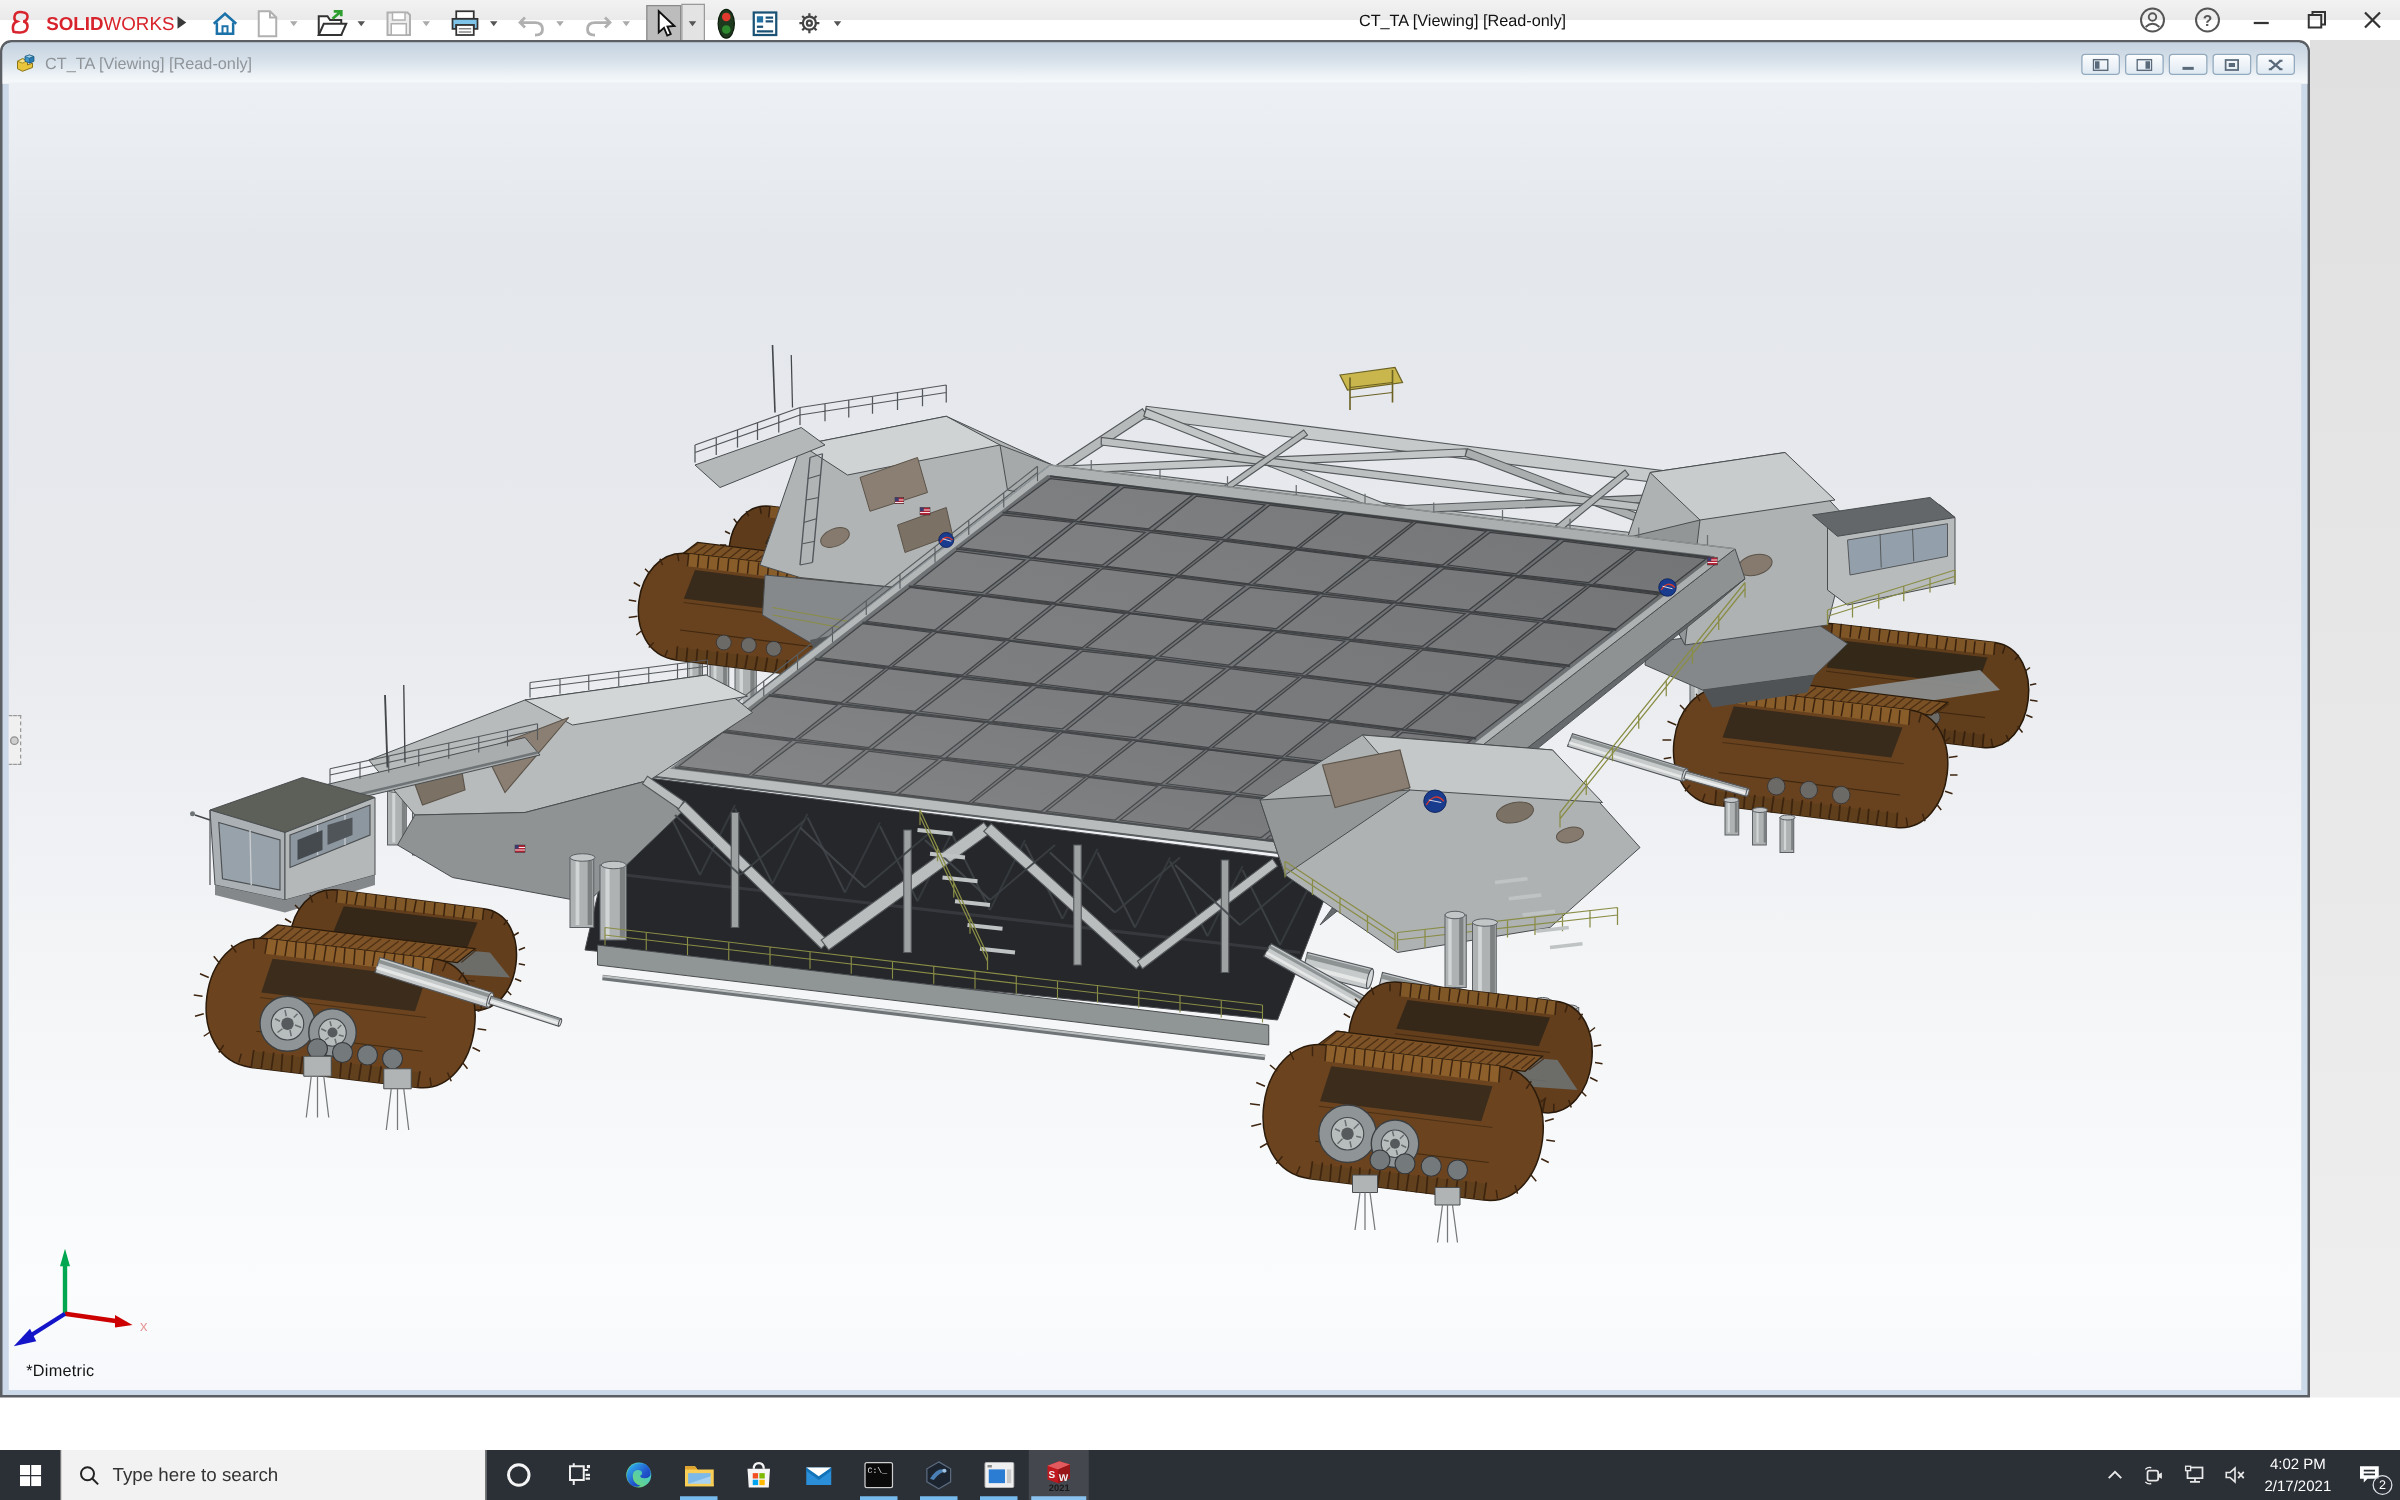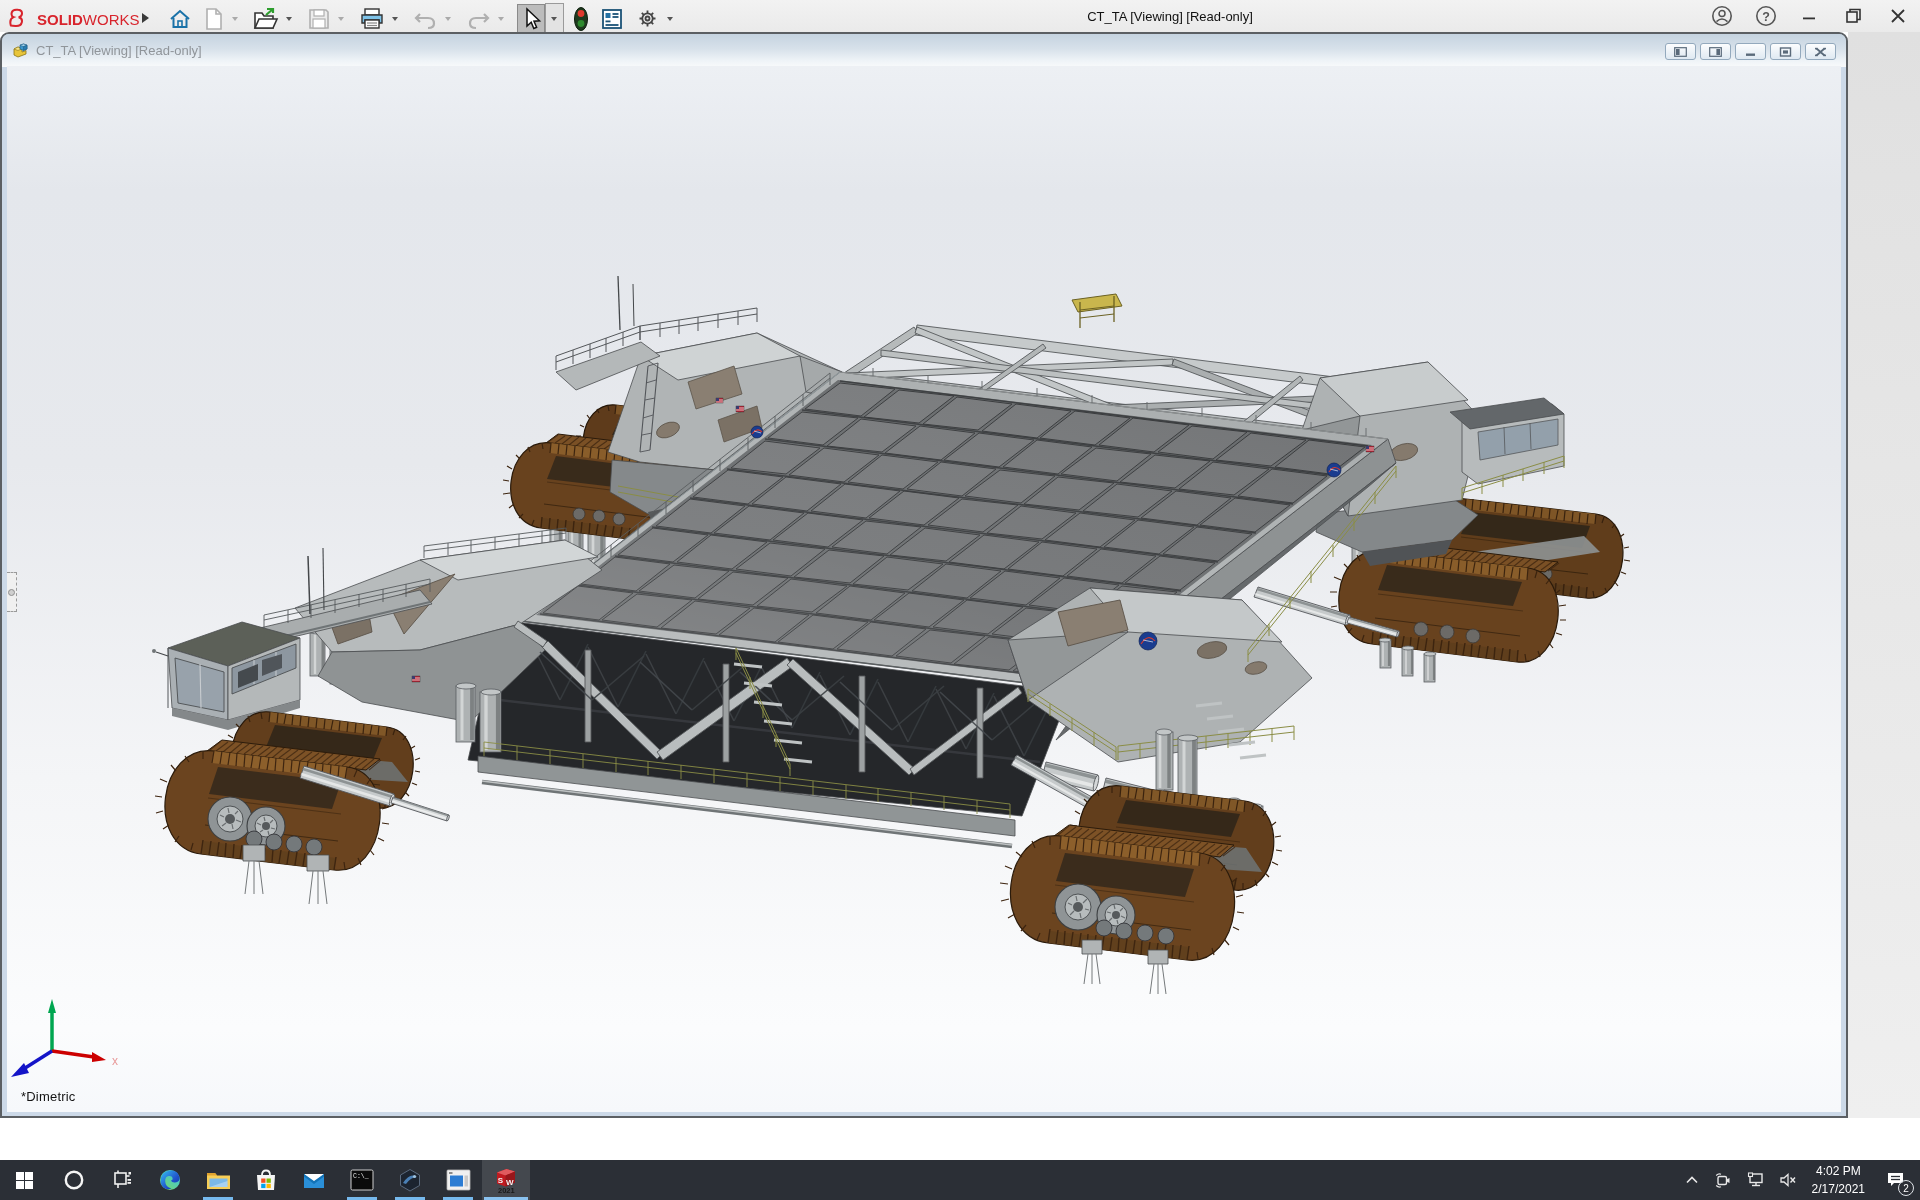--- a/index.html
+++ b/index.html
@@ -1,20 +1,20 @@
 <!DOCTYPE html>
 <html><head>
 <meta charset="utf-8">
 <style>
   * { margin:0; padding:0; box-sizing:border-box; }
   html,body { width:1920px; height:1200px; overflow:hidden; font-family:"Liberation Sans", sans-serif; }
   body { position:relative; background:#fff; }
 
   
-  .appbar { position:absolute; left:0; top:0; width:1920px; height:32px; background:linear-gradient(#f2f2f2,#eaeaea); }
+  .appbar { position:absolute; left:0; top:0; width:1920px; height:16px; background:linear-gradient(#f2f2f2,#eaeaea); }
   .mdi-right { position:absolute; left:1848px; top:32px; width:72px; height:1086px; background:linear-gradient(180deg,#e0e0e0,#efefef); }
   .logo { position:absolute; left:8px; top:8px; display:flex; align-items:center; gap:5px; }
   .logo .word { font-size:15px; letter-spacing:0; color:#d8242c; }
   .logo .word b { font-weight:bold; }
   .logo-flyout { position:absolute; left:142px; top:13px; width:0; height:0; border-left:7px solid #3a3a3a; border-top:5px solid transparent; border-bottom:5px solid transparent; }
   .qat { position:absolute; left:166px; top:0; height:37px; display:flex; align-items:center; }
   .qbtn { position:relative; height:30px; display:flex; align-items:center; padding:0 2px; }
   .caret { width:0;height:0;border-top:4px solid #555;border-left:3.5px solid transparent;border-right:3.5px solid transparent; margin:0 4px 0 3px; }
   .caret.dis { border-top-color:#aaa; }
   .qbtn.activebox { background:#bcbcbc; border:1px solid #8a8a8a; }
@@ -1017,20 +1017,27 @@
 
 <div class="taskbar">
   <div class="tb-start">
     <svg class="ic" width="17" height="17" viewBox="0 0 17 17">
       <rect x="0" y="0" width="8" height="8" fill="#fff"></rect>
         <rect x="9" y="0" width="8" height="8" fill="#fff"></rect>
       <rect x="0" y="9" width="8" height="8" fill="#fff"></rect>
         <rect x="9" y="9" width="8" height="8" fill="#fff"></rect>
     </svg>
   </div>
+  <div class="tb-search">
+    <svg class="ic" width="17" height="17" viewBox="0 0 17 17">
+        <circle cx="7" cy="7" r="5.2" fill="none" stroke="#222" stroke-width="1.6"></circle>
+        <line x1="11" y1="11" x2="15.5" y2="15.5" stroke="#222" stroke-width="1.6"></line>
+      </svg>
+    <span>Type here to search</span>
+  </div>
   <div class="tb-icons">
     <div class="tb-ic">
       <svg class="ic" width="22" height="22" viewBox="0 0 22 22">
           <circle cx="11" cy="11" r="8.2" fill="none" stroke="#f5f5f5" stroke-width="2.4"></circle>
         </svg>
     </div>
     <div class="tb-ic">
       <svg class="ic" width="22" height="22" viewBox="0 0 22 22">
           <rect x="4" y="4" width="11" height="11" fill="none" stroke="#f0f0f0" stroke-width="1.6"></rect>
           <line x1="7" y1="1.5" x2="7" y2="4" stroke="#f0f0f0" stroke-width="1.6"></line>

